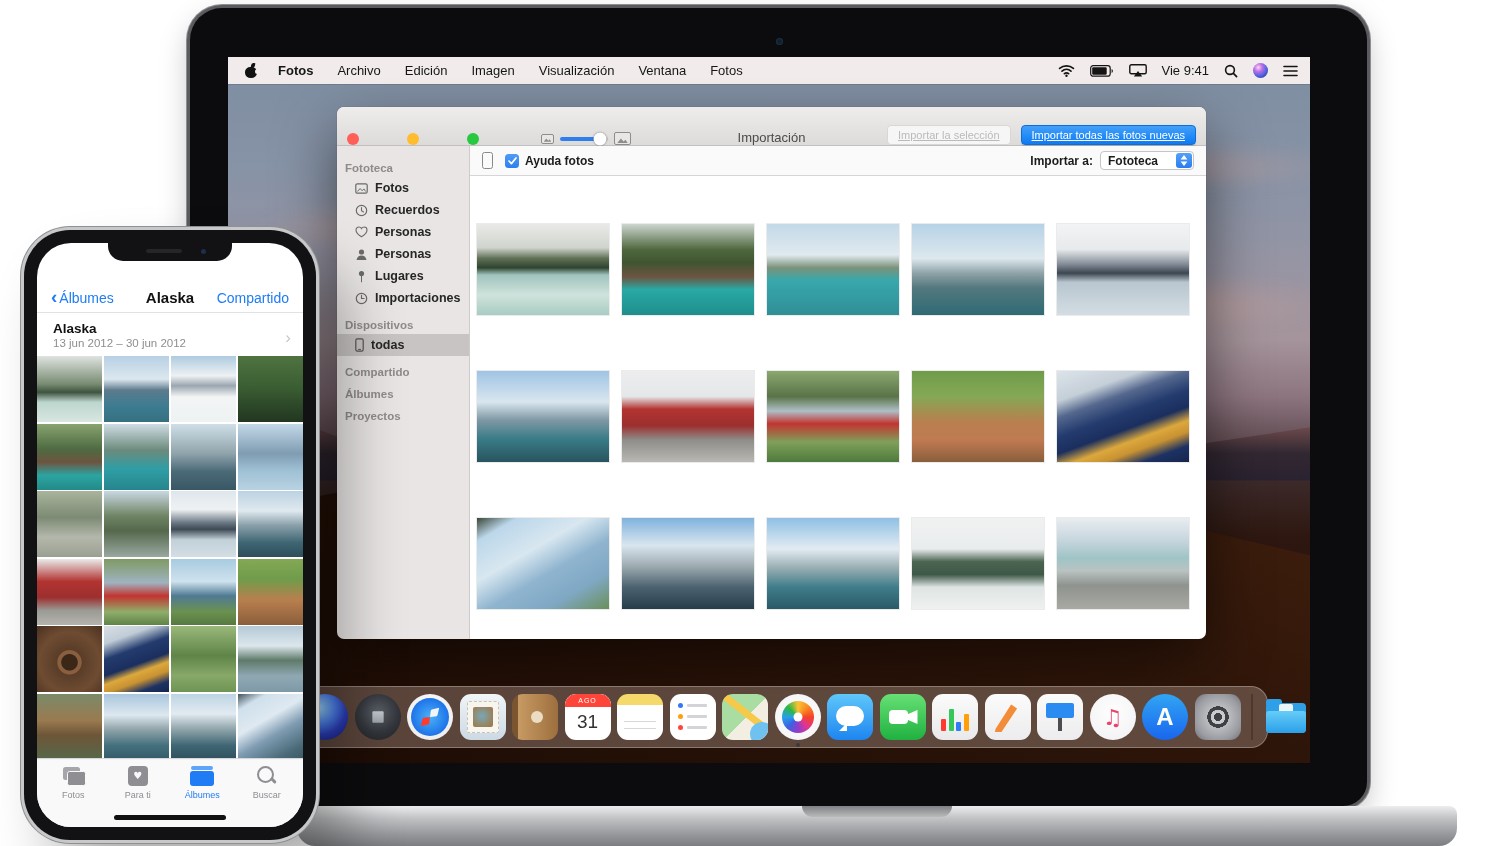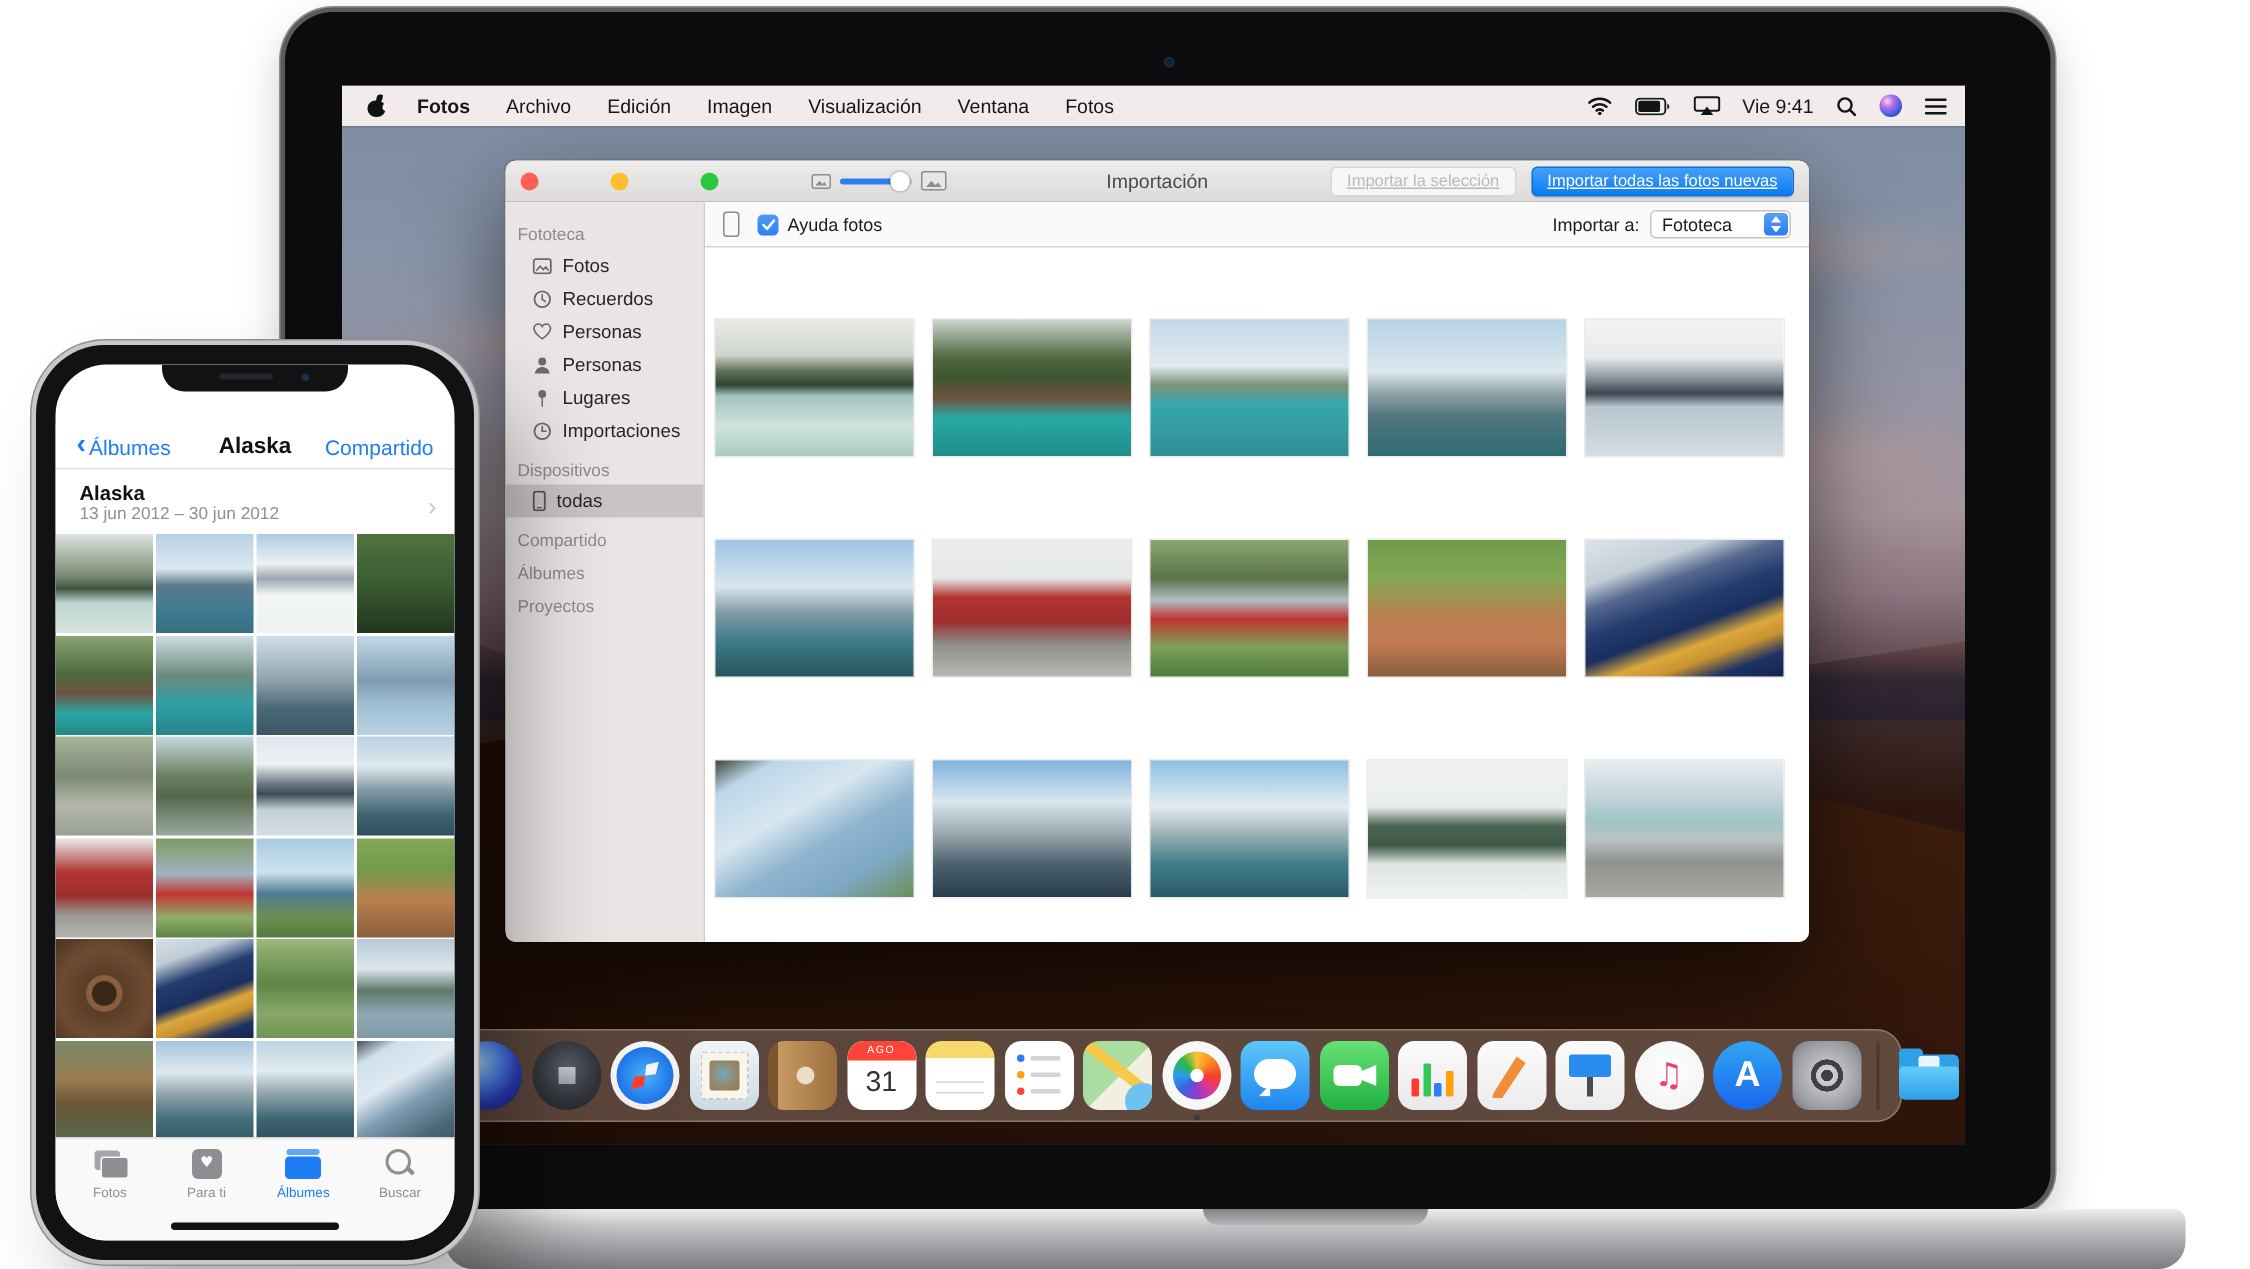--- a/index.html
+++ b/index.html
@@ -60,23 +60,23 @@
   .mb-right { margin-left:auto; display:flex; align-items:center; gap:15px; }
   .mb-right svg { display:block; }
   .siri-orb { width:15px; height:15px; border-radius:50%;
     background:radial-gradient(circle at 35% 30%, #ffd5e8 0%, #b86ee8 30%, #4f62e0 60%, #16227a 100%); }
   .clock { font-size:13px; }
 
   
   .window { position:absolute; left:109px; top:50px; width:869px; height:521px;
     border-radius:7px; background:#fff; z-index:4;
     box-shadow:0 25px 60px rgba(0,0,0,.55), 0 0 1px rgba(0,0,0,.4); }
-  .titlebar { position:relative; height:28px;
+  .titlebar { position:relative; height:39px;
     background:linear-gradient(180deg,#eeedec,#dddbda); border-radius:7px 7px 0 0;
-    border-bottom:1px solid #c2c0bf; display:flex; align-items:center; padding:0 10px;gap:40px; }
+    border-bottom:1px solid #c2c0bf; display:flex; align-items:flex-end; padding:0 10px;gap:40px; }
   .tl { width:12px; height:12px; border-radius:50%; margin-right:8px; flex:none; }
   .tl.red { background:#ff5f57; } .tl.yellow { background:#febc2e; } .tl.green { background:#28c840; }
   .zoomctl { display:flex; align-items:center; margin-left:14px; gap:6px; }
   .imgico { border:1.5px solid #8f8d8c; border-radius:2px; position:relative; background:#e9e7e6; }
   .imgico.small { width:13px; height:10px; }
   .imgico.big { width:17px; height:13px; }
   .imgico::after { content:""; position:absolute; left:15%; bottom:10%; width:70%; height:45%;
     background:#8f8d8c; clip-path:polygon(0 100%,35% 10%,60% 70%,78% 35%,100% 100%); }
   .slider { position:relative; width:48px; height:4px; border-radius:2px;
     background:linear-gradient(90deg,#2e7ef0 0 84%,#c6c4c3 84%); }
@@ -84,21 +84,21 @@
     transform:translate(-50%,-50%); background:#fff; border-radius:50%;
     box-shadow:0 0 2px rgba(0,0,0,.5); }
   .win-title { position:absolute; left:0; right:0; text-align:center; font-size:13px;
     color:#4b4b4b; pointer-events:none; }
   .tb-buttons { margin-left:auto; display:flex; gap:10px; align-items:center; }
   .btn { font-size:11px; padding:3px 10px; border-radius:4px; white-space:nowrap;text-decoration:underline; }
   .btn.secondary { background:#f7f6f6; border:1px solid #d9d7d6; color:#bcb9b8; }
   .btn.primary { background:linear-gradient(180deg,#44a0f9,#0c7bf2); color:#fff;
     border:1px solid #0a6fdd; box-shadow:0 1px 1px rgba(0,0,0,.15); }
 
-  .win-body { display:flex; height:493px; }
+  .win-body { display:flex; height:493px;font-weight:bold; }
   .sidebar { width:133px; flex:none; background:#e9e5e5; border-right:1px solid #cfcbcb;
     border-radius:0 0 0 7px; padding-top:10px; font-size:12.5px; color:#262626; }
   .sb-header { color:#8f8b8b; font-size:11.5px; margin:6px 0 3px 8px; }
   .sb-item { display:flex; align-items:center; height:22px; padding-left:18px; gap:7px; }
   .sb-item svg { flex:none; }
   .sb-item.selected { background:#c9c4c4; padding-left:18px; }
   .sb-section { margin-top:10px; }
 
   .content { flex:1; background:#fff; border-radius:0 0 7px 0; position:relative; overflow:hidden; }
   .import-bar { height:30px; background:#fbfafa; border-bottom:1px solid #d7d5d5;

